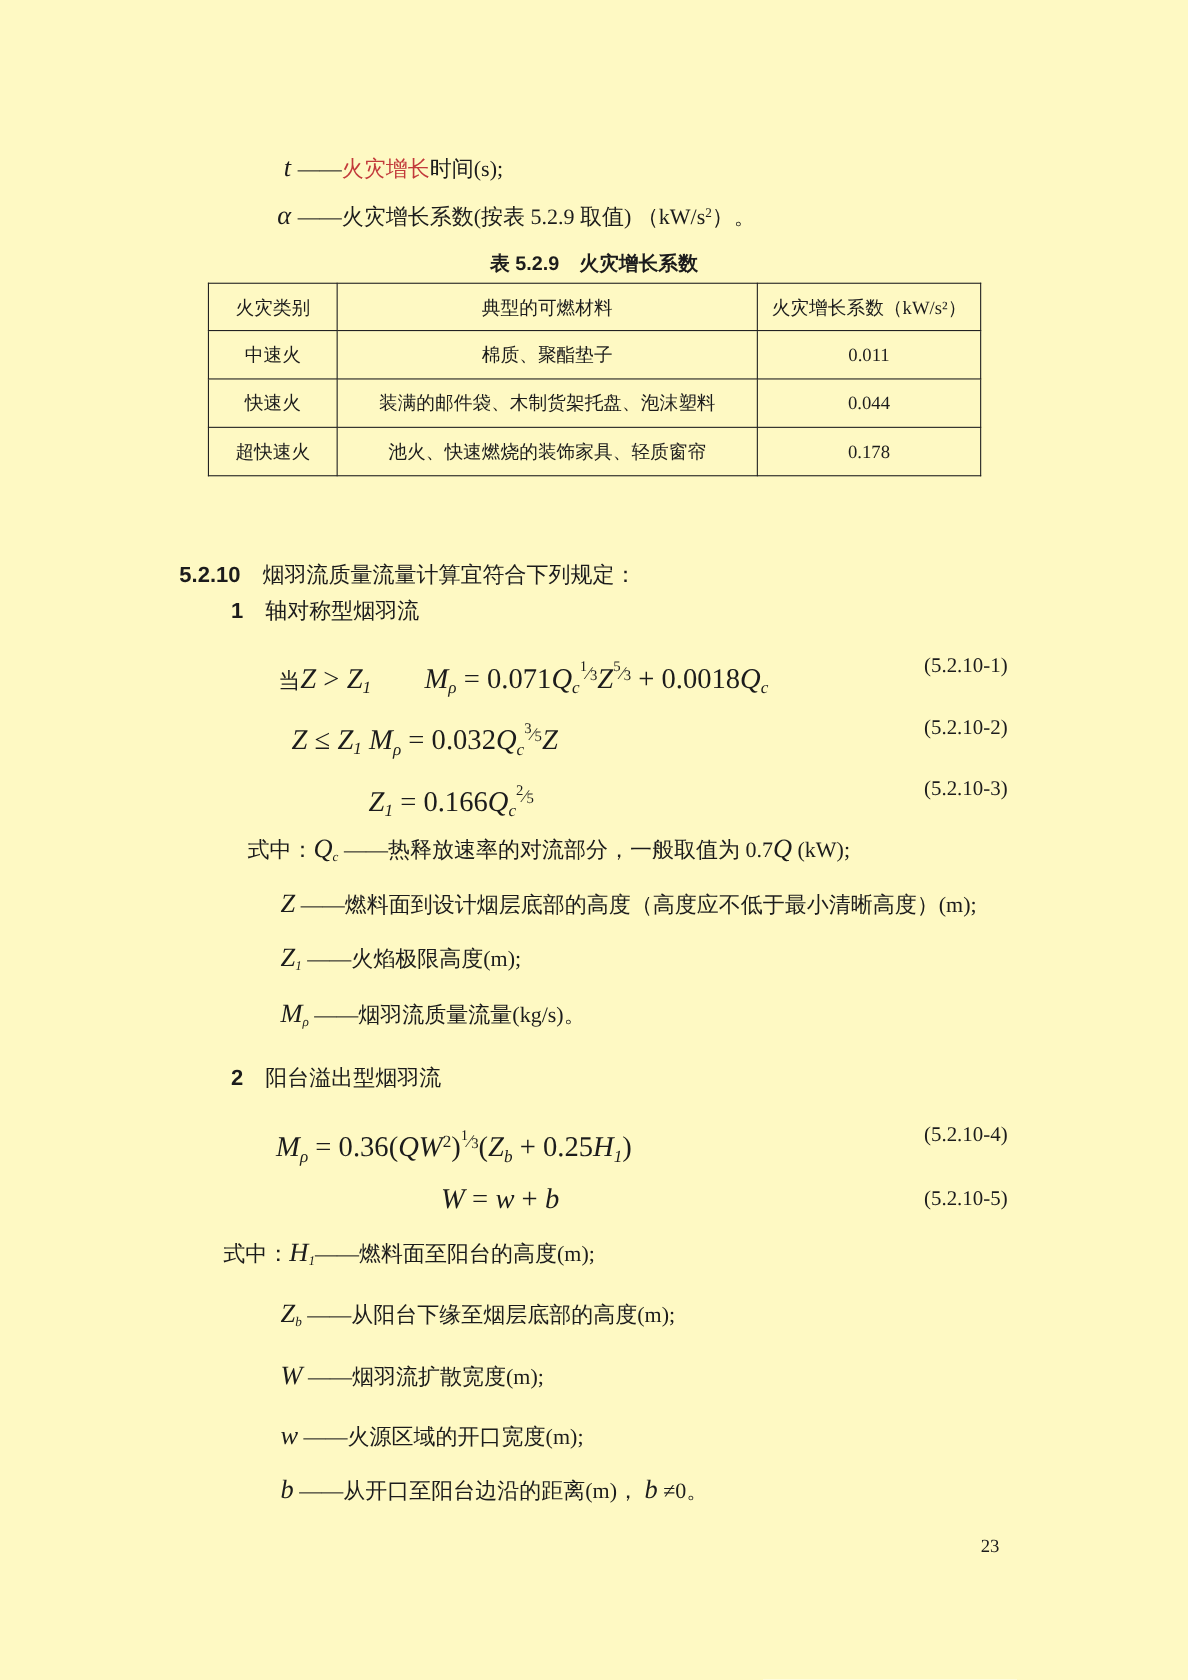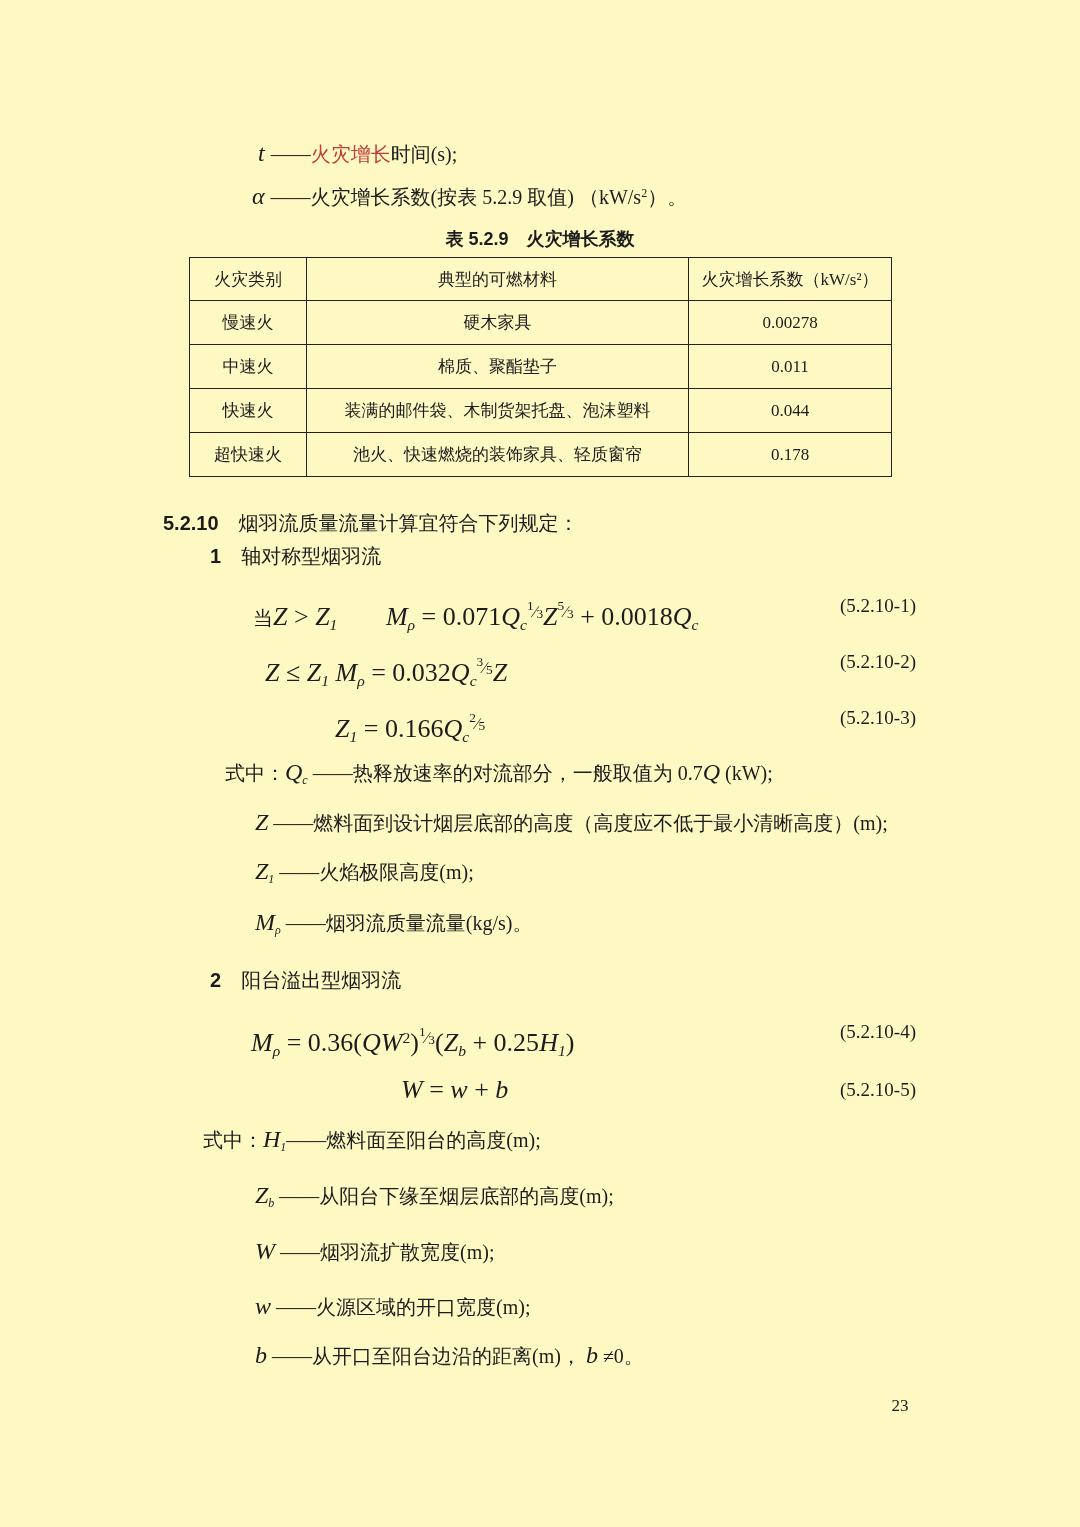--- a/index.html
+++ b/index.html
@@ -92,25 +92,20 @@
         </colgroup>
       <thead>
         <tr>
           <th>火灾类别</th>
           <th>典型的可燃材料</th>
           <th>火灾增长系数（kW/s²）</th>
         </tr>
       </thead>
       <tbody>
         <tr>
-          <td>慢速火</td>
-          <td>硬木家具</td>
-          <td>0.00278</td>
-        </tr>
-        <tr>
           <td>中速火</td>
           <td>棉质、聚酯垫子</td>
           <td>0.011</td>
         </tr>
         <tr>
           <td>快速火</td>
           <td>装满的邮件袋、木制货架托盘、泡沫塑料</td>
           <td>0.044</td>
         </tr>
         <tr>

